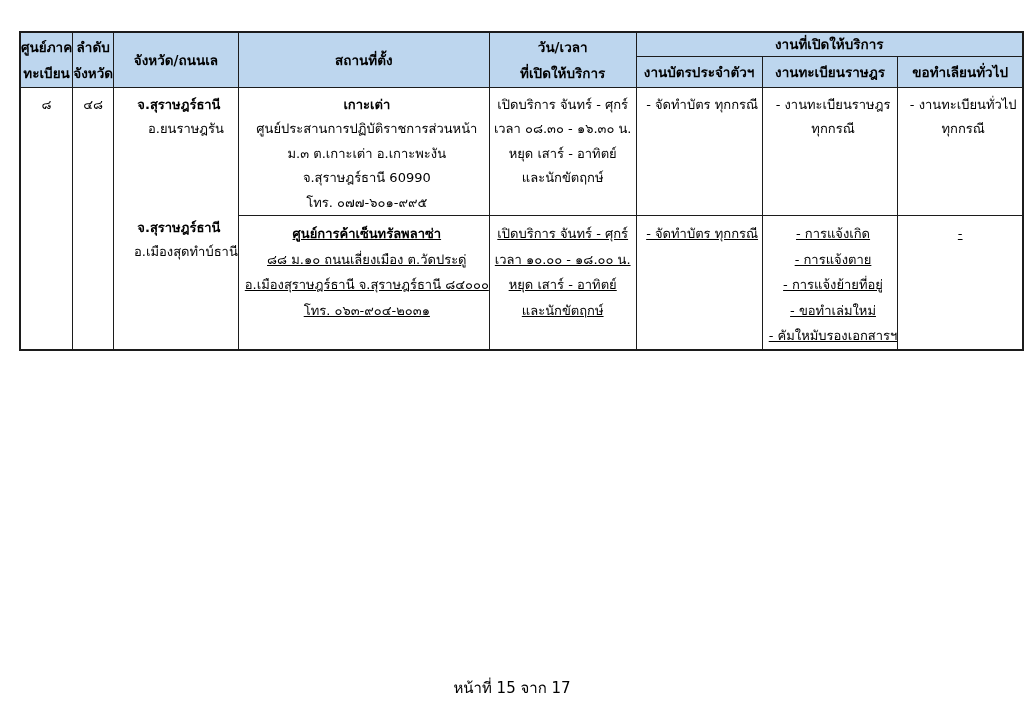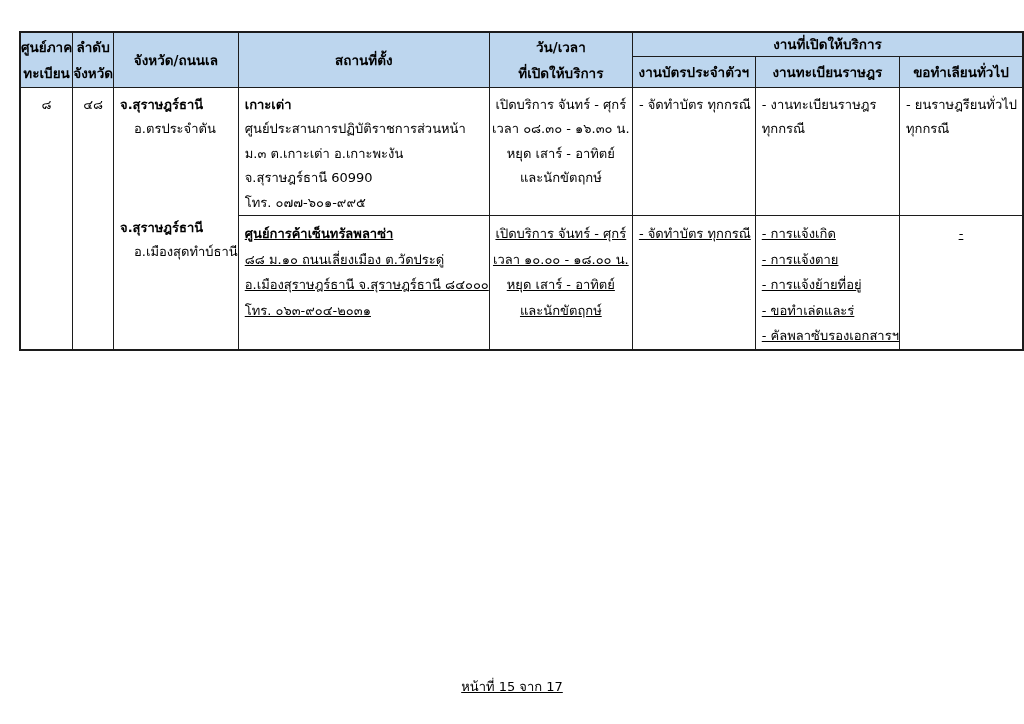--- a/index.html
+++ b/index.html
@@ -16,31 +16,31 @@
   }
   .doc-table td {
     border:1.5px solid #1c1c1c;
     vertical-align:top; padding:0; overflow:hidden;
   }
   td.hdr {
     background:#BDD6EE; font-weight:bold; text-align:center;
     vertical-align:middle; font-size:13.5px;
   }
   .hdr .hline { line-height:26px; white-space:nowrap; }
-  .cell { overflow:hidden; height:100%; padding-top:5px; }
+  .cell { overflow:hidden; height:100%; padding-top:5px;text-align:center; }
   .line { line-height:24.5px; white-space:nowrap; font-size:13px; }
   .row2 .line { line-height:25.5px;text-decoration:underline; }
   .bold { font-weight:bold; }
   .pad-l { padding-left:6px; }
   .center { text-align:center; }
   .indent { padding-left:14px; }
   .prov-block1 { height:123px; }
   .footer {
     position:absolute; left:0; top:676px; width:1024px;
-    text-align:center; font-size:13px;text-decoration:underline;
+    text-align:center; font-size:15px;
   }
 </style>
 </head>
 <body>
 
 <table class="doc-table">
   <colgroup>
     <col style="width:49px">
       <col style="width:41px">
       <col style="width:122px">
@@ -84,21 +84,21 @@
     </td>
     <td rowspan="2">
       <div class="cell center">
             <div class="line">๔๘</div>
           </div>
     </td>
     <td rowspan="2">
       <div class="cell pad-l">
         <div class="prov-block1">
           <div class="line bold">จ.สุราษฎร์ธานี</div>
-          <div class="line indent">อ.ตรประจำตัน</div>
+          <div class="line indent">อ.ยนราษฎรัน</div>
         </div>
         <div>
           <div class="line bold">จ.สุราษฎร์ธานี</div>
           <div class="line indent">อ.เมืองสุดทำบ์ธานี</div>
         </div>
       </div>
     </td>
     <td>
       <div class="cell pad-l">
         <div class="line bold">เกาะเต่า</div>
@@ -122,21 +122,21 @@
       </div>
     </td>
     <td>
       <div class="cell pad-l">
         <div class="line">- งานทะเบียนราษฎร</div>
         <div class="line">ทุกกรณี</div>
       </div>
     </td>
     <td>
       <div class="cell pad-l">
-        <div class="line">- ยนราษฎรียนทั่วไป</div>
+        <div class="line">- งานทะเบียนทั่วไป</div>
         <div class="line">ทุกกรณี</div>
       </div>
     </td>
   </tr>
 
   <tr class="row2" style="height:128px">
     <td>
       <div class="cell pad-l">
         <div class="line bold">ศูนย์การค้าเซ็นทรัลพลาซ่า</div>
         <div class="line">๘๘ ม.๑๐ ถนนเลี่ยงเมือง ต.วัดประดู่</div>
@@ -155,22 +155,22 @@
     <td>
       <div class="cell pad-l">
         <div class="line">- จัดทำบัตร ทุกกรณี</div>
       </div>
     </td>
     <td>
       <div class="cell pad-l">
         <div class="line">- การแจ้งเกิด</div>
         <div class="line">- การแจ้งตาย</div>
         <div class="line">- การแจ้งย้ายที่อยู่</div>
-        <div class="line">- ขอทำเล่ดและร่</div>
-        <div class="line">- คัลพลาซับรองเอกสารฯ</div>
+        <div class="line">- ขอทำเล่มใหม่</div>
+        <div class="line">- คัมใหมับรองเอกสารฯ</div>
       </div>
     </td>
     <td>
       <div class="cell center">
         <div class="line">-</div>
       </div>
     </td>
   </tr>
 </tbody>
   </table>

